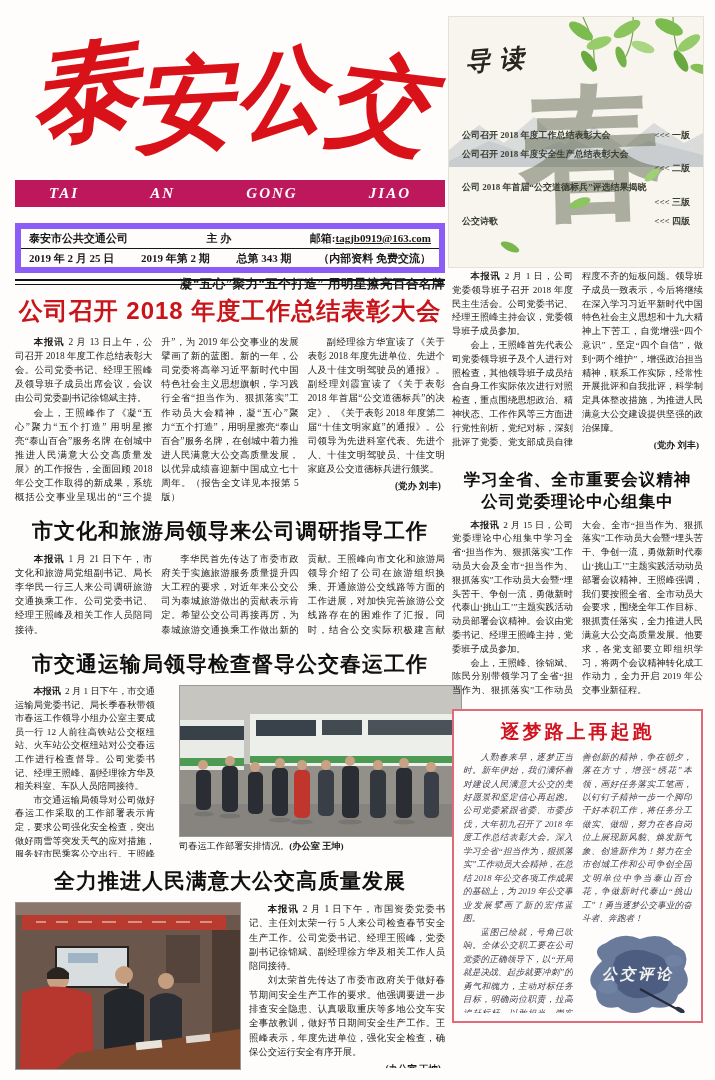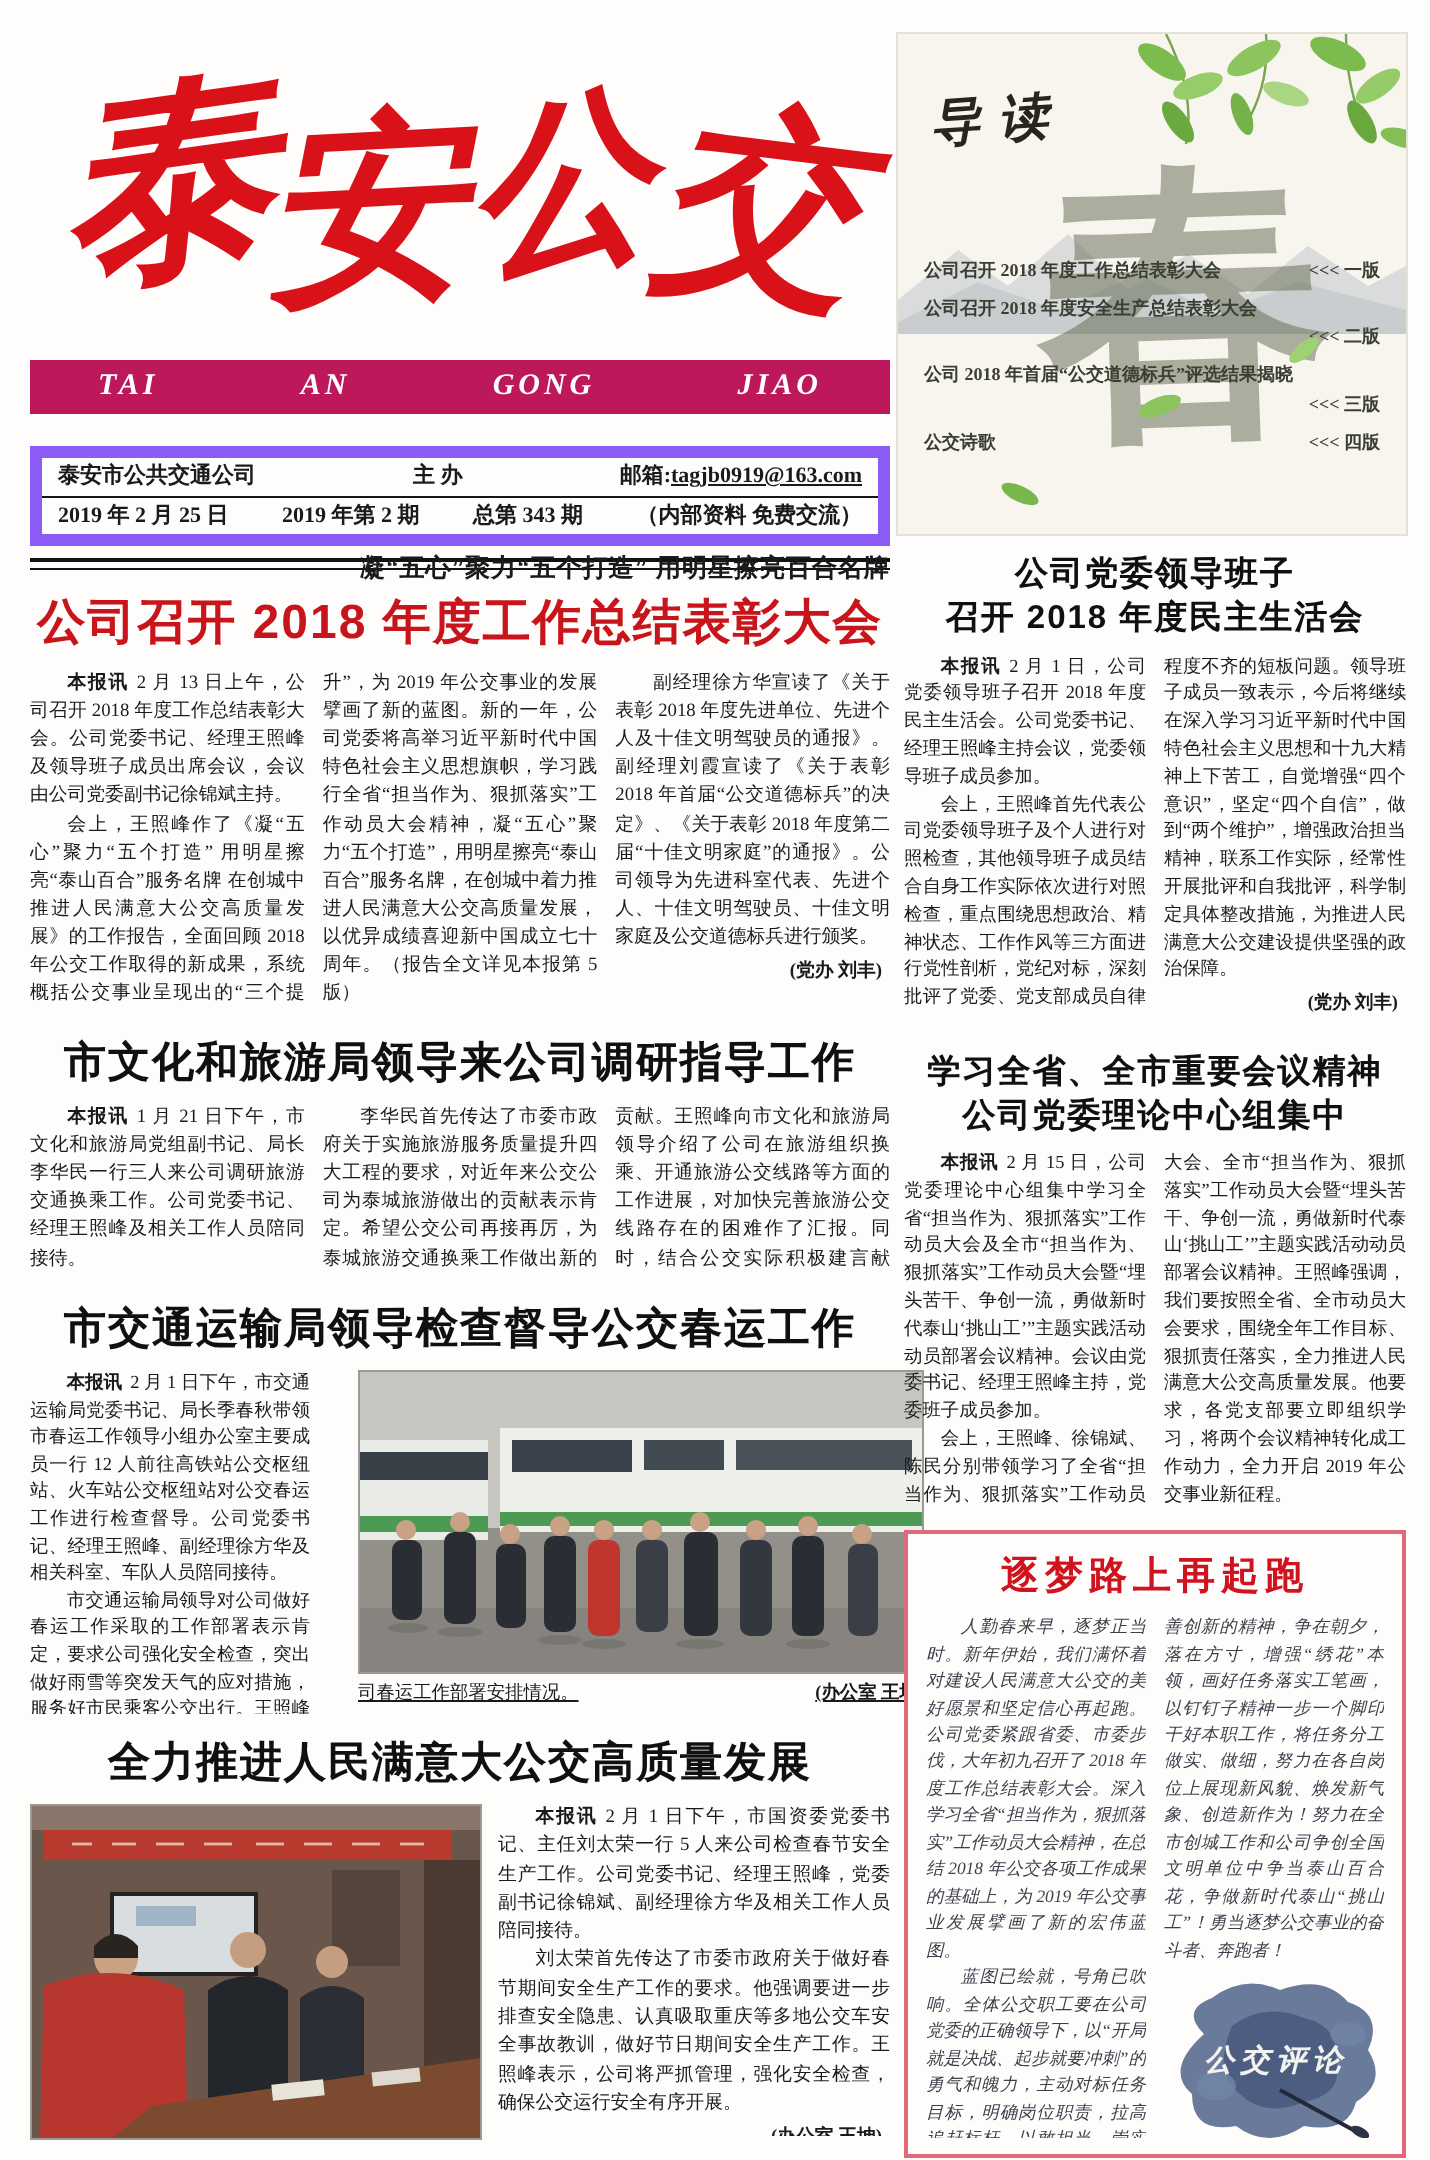--- a/index.html
+++ b/index.html
@@ -60,21 +60,21 @@
   .body3-s{height:88px;}
   .body2{column-count:2;column-gap:9px;column-fill:auto;font-size:9.2px;line-height:1.5;
          text-align:justify;overflow:hidden;}
   .b1h{height:192px;} .b2h{height:186px;}
 
   
   .a3-row{display:flex;gap:24px;}
   .a3-text{width:140px;height:172px;overflow:hidden;font-size:9.2px;line-height:1.48;text-align:justify;flex:none;}
   .a3-right{flex:1;}
   .photo{display:block;border:1px solid #9a9a94;}
-  .a3-caption{display:flex;justify-content:space-between;font-size:9.2px;margin-top:3px;text-decoration:underline;}
+  .a3-caption{display:flex;font-size:9.2px;margin-top:3px;}
   .a3-caption b{white-space:nowrap;}
 
   
   .a4-row{display:flex;gap:8px;margin-bottom:4px;}
   .a4-text{flex:1;height:166px;overflow:hidden;font-size:9.4px;line-height:1.52;text-align:justify;}
 
   
   .essay{border:2px solid #e06a79;background:#fffdfc;padding:6px 9px 8px;margin-top:4px;}
   .essay-title{text-align:center;color:#cf1420;font-size:19px;font-weight:bold;letter-spacing:3px;
                font-family:"Liberation Sans",sans-serif;margin:2px 0 6px;}
@@ -292,34 +292,30 @@
             <path d="M88 166 L88 92 Q 108 78 128 92 L128 166 Z" fill="#23262b"></path>
             <circle cx="150" cy="78" r="8" fill="#c49e7f"></circle>
             <path d="M134 166 L134 96 Q 150 84 166 96 L166 166 Z" fill="#2b2e34"></path>
           </g>
           <path d="M60 150 L224 126 L224 166 L40 166 Z" fill="#7c4a2e"></path>
           <rect x="120" y="138" width="26" height="8" fill="#e8e4da" transform="rotate(-6 133 142)"></rect>
           <rect x="170" y="132" width="24" height="7" fill="#ded9cf" transform="rotate(-6 182 135)"></rect>
         </svg>
         <div class="a4-text">
           <p class="para"><b class="lead">本报讯</b><span>2 月 1 日下午，市国资委党委书记、主任刘太荣一行 5 人来公司检查春节安全生产工作。公司党委书记、经理王照峰，党委副书记徐锦斌、副经理徐方华及相关工作人员陪同接待。</span></p>
-          <p class="para">刘太荣首先传达了市委市政府关于做好春节期间安全生产工作的要求。他强调要进一步排查安全隐患、认真吸取重庆等多地公交车安全事故教训，做好节日期间安全生产工作。王照峰表示，公司将严抓管理，强化安全检查，确保公交运行安全有序开展。</p>
+          <p class="para">刘太荣首先传达了市委市政府关于做好春节期间安全生产工作的要求。他强调要进一步排查安全隐患、认真吸取重庆等多地公交车安全事故教训，做好节日期间安全生产工作。王照峰表示，年度先进单位，强化安全检查，确保公交运行安全有序开展。</p>
           <p class="byline">(办公室  王坤)</p>
         </div>
       </div>
     </div>
   </div>
 
   <div class="col-right">
 
     <div>
-      <div class="headline-black headline-sub">
-        <div>公司党委领导班子</div>
-        <div>召开 2018 年度民主生活会</div>
-      </div>
       <div class="body2 b1h">
         <p class="para"><b class="lead">本报讯</b><span>2 月 1 日，公司党委领导班子召开 2018 年度民主生活会。公司党委书记、经理王照峰主持会议，党委领导班子成员参加。</span></p>
         <p class="para">会上，王照峰首先代表公司党委领导班子及个人进行对照检查，其他领导班子成员结合自身工作实际依次进行对照检查，重点围绕思想政治、精神状态、工作作风等三方面进行党性剖析，党纪对标，深刻批评了党委、党支部成员自律程度不齐的短板问题。领导班子成员一致表示，今后将继续在深入学习习近平新时代中国特色社会主义思想和十九大精神上下苦工，自觉增强“四个意识”，坚定“四个自信”，做到“两个维护”，增强政治担当精神，联系工作实际，经常性开展批评和自我批评，科学制定具体整改措施，为推进人民满意大公交建设提供坚强的政治保障。</p>
         <p class="byline">(党办  刘丰)</p>
       </div>
     </div>
 
     <div>
       <div class="headline-black headline-sub">
         <div>学习全省、全市重要会议精神</div>

